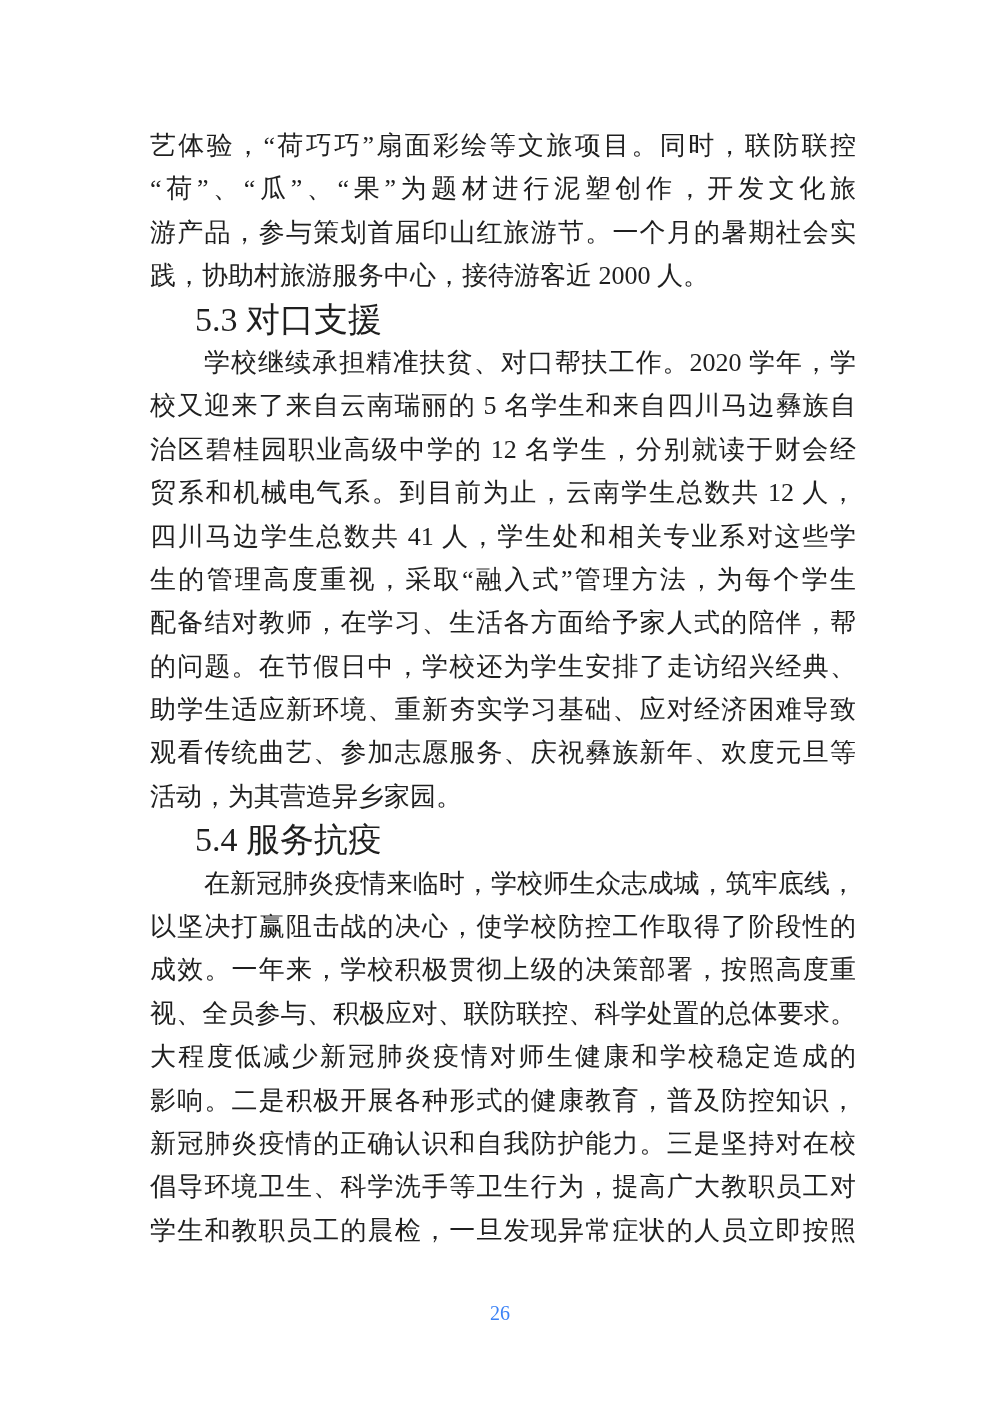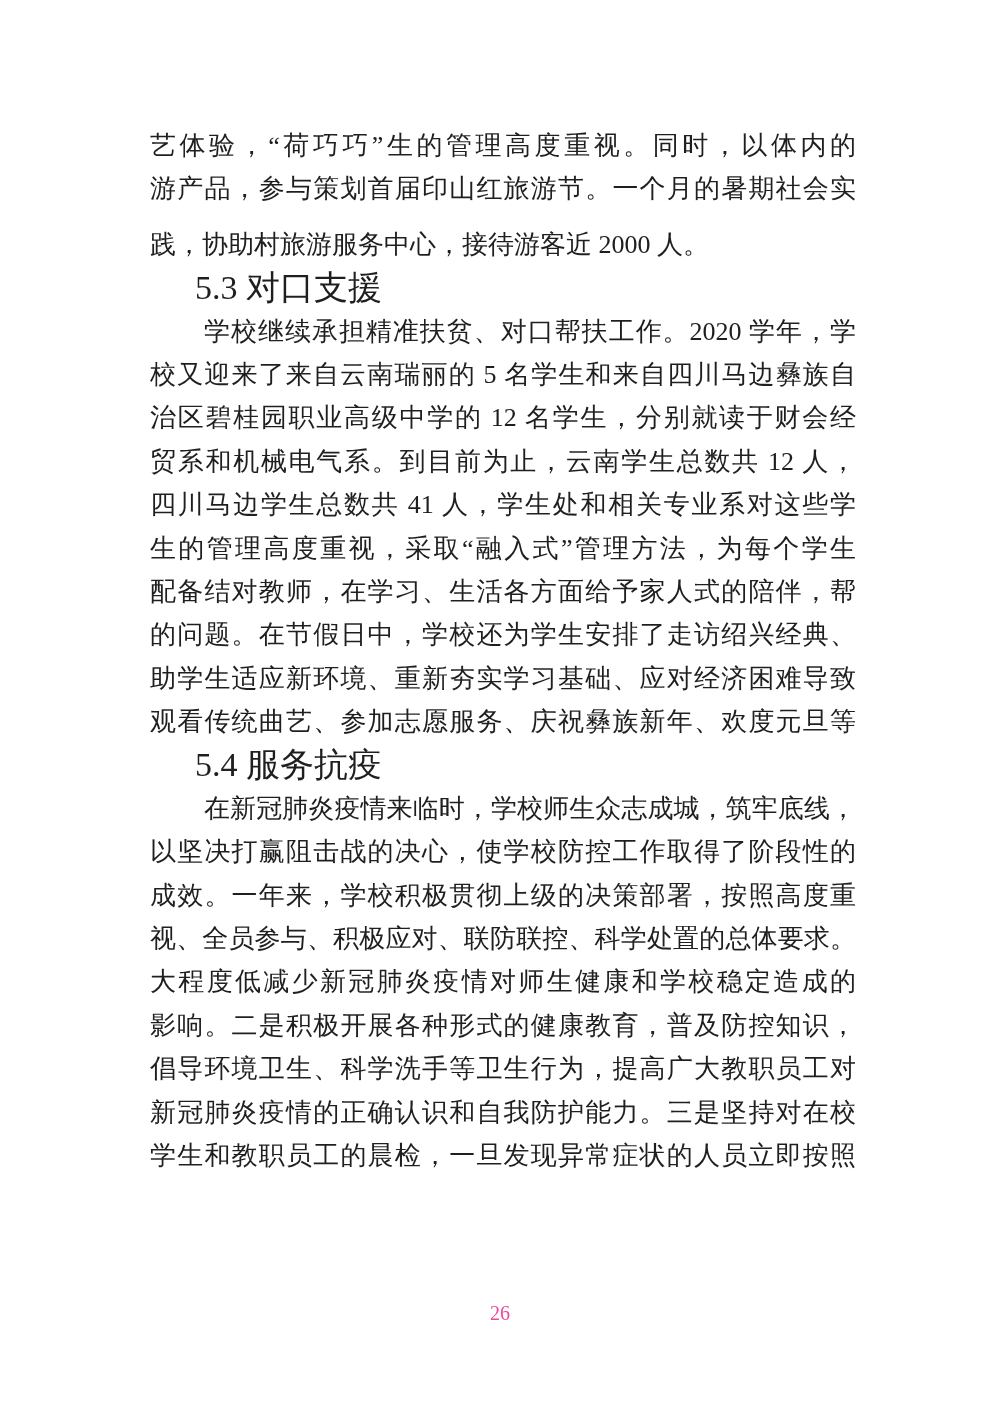--- a/index.html
+++ b/index.html
@@ -28,67 +28,68 @@
     height: 43.4px;
     text-align: justify;
     text-align-last: justify;
     text-justify: inter-character;
     white-space: pre-wrap;
     font-weight: 400;
   }
   .line.short {
     text-align: left;
     text-align-last: left;
-    margin-top: 12px;
   }
   .line.indent {
     text-indent: 54px;
   }
   .heading {
     font-size: 34px;
     line-height: 43.4px;
     height: 43.4px;
     text-indent: 45px;
     text-align: left;
     font-weight: 400;
   }
   .pageno {
     position: absolute;
     left: 0;
     top: 1302px;
     width: 100%;
     text-align: center;
     font-size: 20px;
-    color: #ec4899;
+    color: #3b82f6;
   }
 </style>
 </head>
 <body>
 
 <div class="page">
   <div class="textblock" id="doc-body">
-      <div class="line">艺体验，“荷巧巧”生的管理高度重视。同时，以体内的</div>
+      <div class="line">艺体验，“荷巧巧”扇面彩绘等文旅项目。同时，联防联控</div>
+      <div class="line">“荷”、“瓜”、“果”为题材进行泥塑创作，开发文化旅</div>
       <div class="line">游产品，参与策划首届印山红旅游节。一个月的暑期社会实</div>
       <div class="line short">践，协助村旅游服务中心，接待游客近 2000 人。</div>
       <div class="heading">5.3 对口支援</div>
       <div class="line indent">学校继续承担精准扶贫、对口帮扶工作。2020 学年，学</div>
       <div class="line">校又迎来了来自云南瑞丽的 5 名学生和来自四川马边彝族自</div>
       <div class="line">治区碧桂园职业高级中学的 12 名学生，分别就读于财会经</div>
       <div class="line">贸系和机械电气系。到目前为止，云南学生总数共 12 人，</div>
       <div class="line">四川马边学生总数共 41 人，学生处和相关专业系对这些学</div>
       <div class="line">生的管理高度重视，采取“融入式”管理方法，为每个学生</div>
       <div class="line">配备结对教师，在学习、生活各方面给予家人式的陪伴，帮</div>
       <div class="line">的问题。在节假日中，学校还为学生安排了走访绍兴经典、</div>
       <div class="line">助学生适应新环境、重新夯实学习基础、应对经济困难导致</div>
       <div class="line">观看传统曲艺、参加志愿服务、庆祝彝族新年、欢度元旦等</div>
+      <div class="line short">活动，为其营造异乡家园。</div>
       <div class="heading">5.4 服务抗疫</div>
       <div class="line indent">在新冠肺炎疫情来临时，学校师生众志成城，筑牢底线，</div>
       <div class="line">以坚决打赢阻击战的决心，使学校防控工作取得了阶段性的</div>
       <div class="line">成效。一年来，学校积极贯彻上级的决策部署，按照高度重</div>
       <div class="line">视、全员参与、积极应对、联防联控、科学处置的总体要求。</div>
       <div class="line">大程度低减少新冠肺炎疫情对师生健康和学校稳定造成的</div>
       <div class="line">影响。二是积极开展各种形式的健康教育，普及防控知识，</div>
+      <div class="line">新冠肺炎疫情的正确认识和自我防护能力。三是坚持对在校</div>
       <div class="line">倡导环境卫生、科学洗手等卫生行为，提高广大教职员工对</div>
-      <div class="line">新冠肺炎疫情的正确认识和自我防护能力。三是坚持对在校</div>
       <div class="line">学生和教职员工的晨检，一旦发现异常症状的人员立即按照</div>
     </div>
   <div class="pageno">26</div>
 </div>
 
 </body></html>

